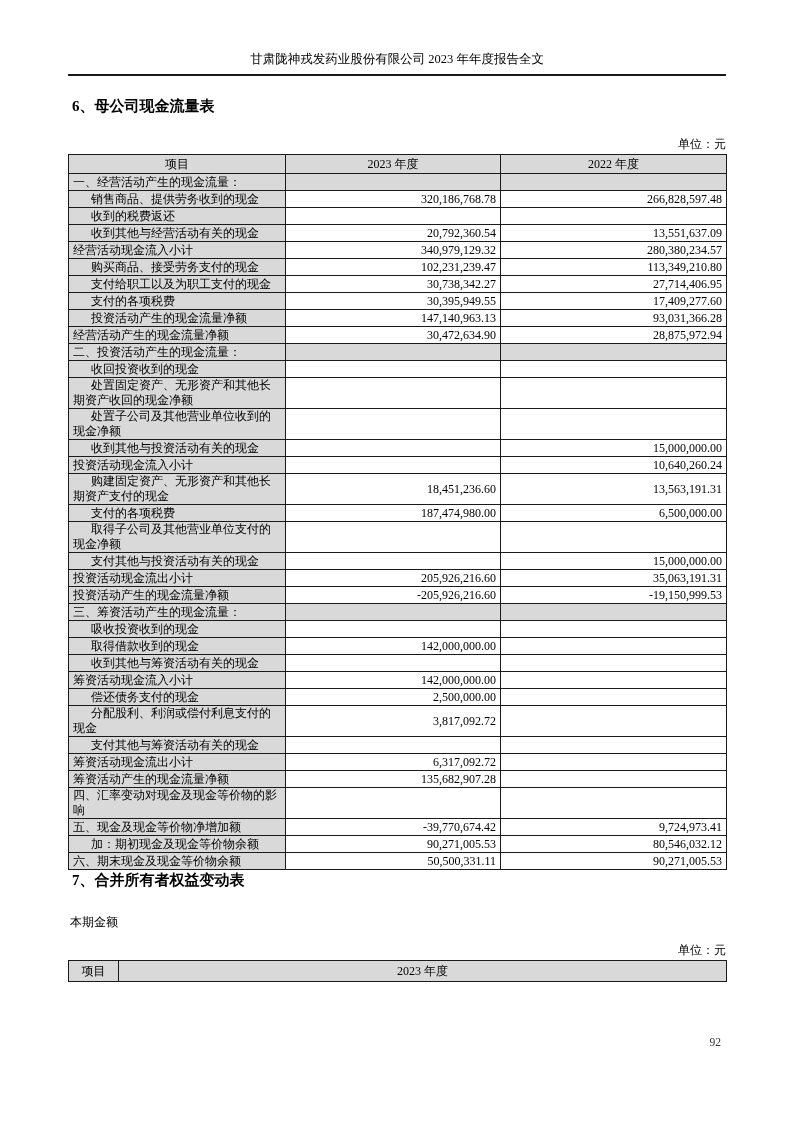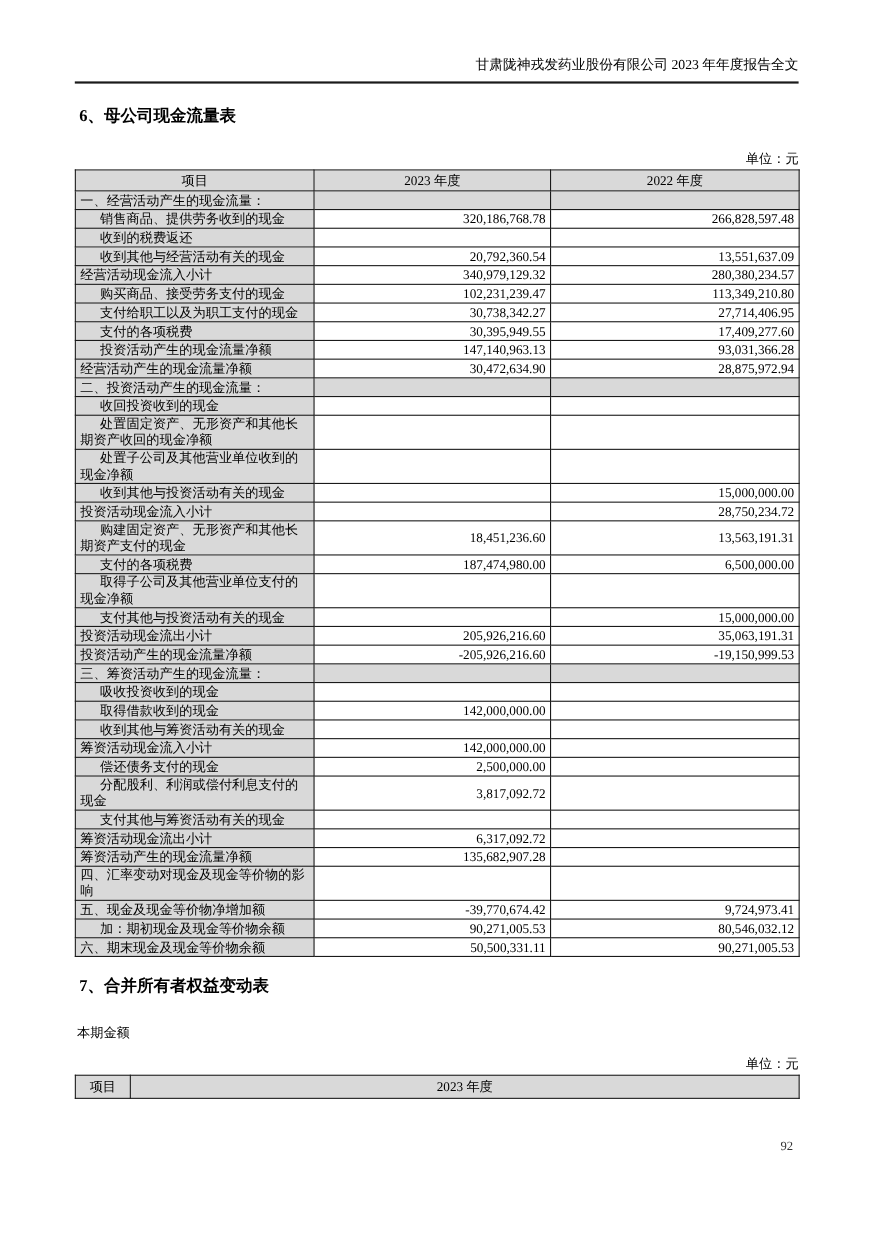--- a/index.html
+++ b/index.html
@@ -9,21 +9,21 @@
     margin:0 auto;
     background:#ffffff;
     font-family:"Liberation Serif","DejaVu Serif",serif;
     color:#000;
     overflow:hidden;
     box-sizing:border-box;
   }
   .running-header {
     position:absolute;
     top:48px; left:68px; width:658px;
-    text-align:right;
+    text-align:center;
     font-size:12.5px;
     line-height:22px;
     border-bottom:2px solid #1a1a1a;
     padding-bottom:4px;
   }
   .content { position:absolute; top:96px; left:68px; width:658px; }
   .sec-title {
     font-size:15px;
     font-weight:bold;
     margin:0;
@@ -60,21 +60,21 @@
     background:var(--shade,#d9d9d9);
     font-weight:normal;
     text-align:center;
     height:18px;
   }
   td.item-cell { background:var(--shade,#d9d9d9); text-align:left; height:16px; }
   td.item-cell.indent { text-indent:18px;margin-top:38px; }
   td.num-cell  { background:#ffffff; text-align:right; }
   tr.gray-row td.num-cell { background:var(--shade,#d9d9d9); }
   table.equity-table th { height:20px; }
-  .sec7-title { margin-top:17px; }
+  .sec7-title { }
   .page-number {
     position:absolute;
     top:1036px; right:72px;
     font-size:11.5px;
     color:#333;
   }
 </style>
 </head>
 <body>
 
@@ -175,21 +175,21 @@
             <td class="num-cell"></td>
           </tr>
           <tr>
             <td class="item-cell indent">收到其他与投资活动有关的现金</td>
             <td class="num-cell"></td>
             <td class="num-cell">15,000,000.00</td>
           </tr>
           <tr>
             <td class="item-cell">投资活动现金流入小计</td>
             <td class="num-cell"></td>
-            <td class="num-cell">28,750,234.72</td>
+            <td class="num-cell">10,640,260.24</td>
           </tr>
           <tr>
             <td class="item-cell indent">购建固定资产、无形资产和其他长期资产支付的现金</td>
             <td class="num-cell">18,451,236.60</td>
             <td class="num-cell">13,563,191.31</td>
           </tr>
           <tr>
             <td class="item-cell indent">支付的各项税费</td>
             <td class="num-cell">187,474,980.00</td>
             <td class="num-cell">6,500,000.00</td>

